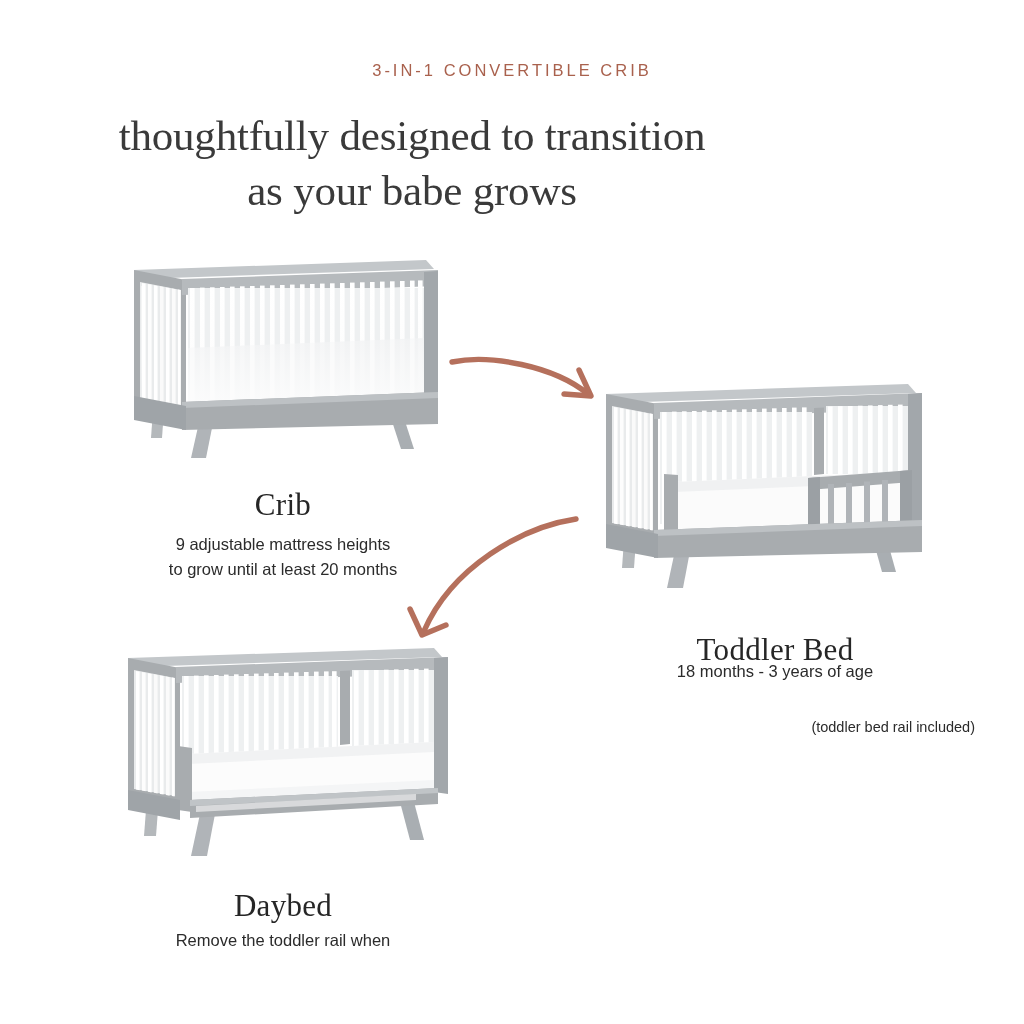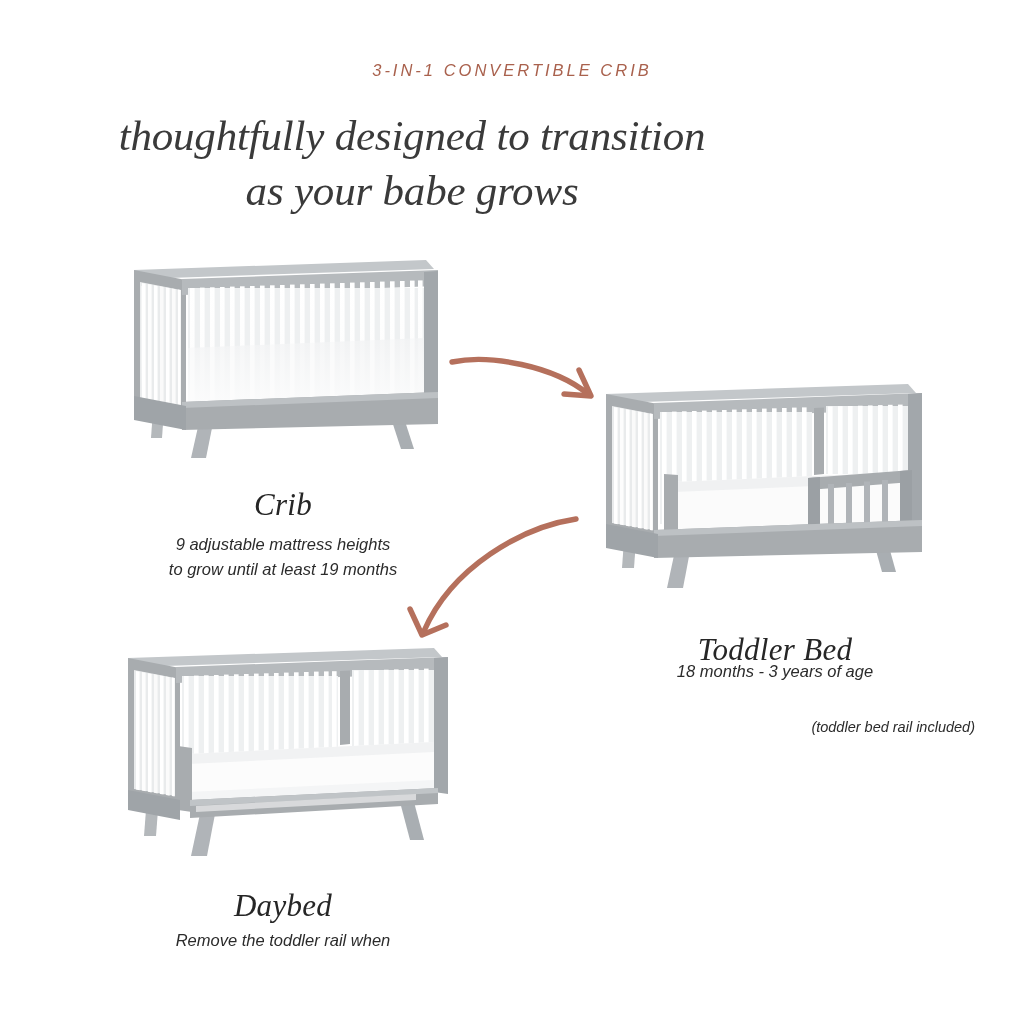--- a/index.html
+++ b/index.html
@@ -4,21 +4,21 @@
 <style>
   * { margin:0; padding:0; box-sizing:border-box; }
   html,body { width:1024px; height:1024px; }
   body {
     background:#ffffff;
     font-family:"Liberation Sans", sans-serif;
     color:#2f2f2f;
     position:relative;
     overflow:hidden;
   }
-  .stage { position:absolute; inset:0;font-style:italic; }
+  .stage { position:absolute; inset:0; }
 
   
   .eyebrow{
     position:absolute; top:61px; left:0; width:1024px;
     text-align:center;
     font-size:16.5px;
     letter-spacing:3.0px;
     font-weight:500;
     color:#a9614d;
     font-family:"Liberation Sans", sans-serif;
@@ -367,21 +367,21 @@
       <path d="M74,158 L322,146 L322,151 L74,164 Z" fill="#c0c4c7"></path>
       <path d="M80,164 L300,152 L300,158 L80,170 Z" fill="#ffffff" opacity="0.55"></path>
 
       <path d="M12,148 L64,158 L64,178 L12,168 Z" fill="#9fa4a8"></path>
     </svg>
   </div>
 
   <div class="cap-title" id="crib-title">Crib</div>
   <div class="cap-body" id="crib-body">
     <div>9 adjustable mattress heights</div>
-    <div>to grow until at least 19 months</div>
+    <div>to grow until at least 20 months</div>
   </div>
 
   <div class="cap-title" id="toddler-title">Toddler Bed</div>
   <div class="cap-body" id="toddler-body">
     <div>18 months - 3 years of age</div>
   </div>
   <div class="cap-note" id="toddler-note">(toddler bed rail included)</div>
 
   <div class="cap-title" id="daybed-title">Daybed</div>
   <div class="cap-body" id="daybed-body">

